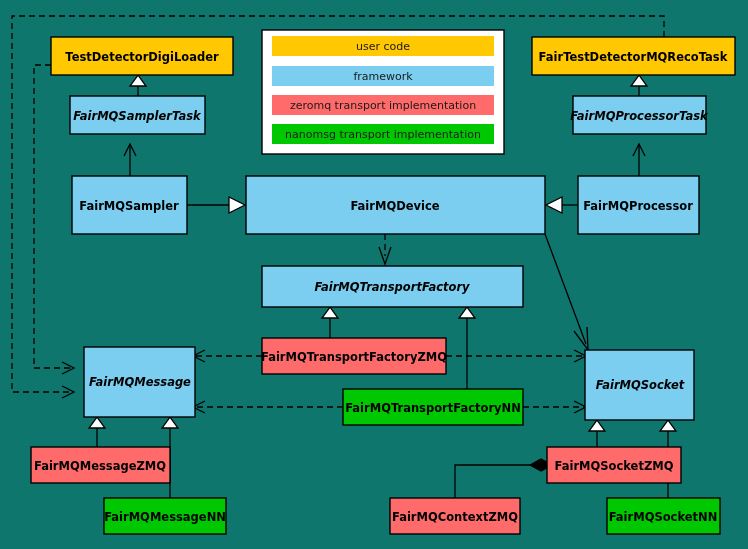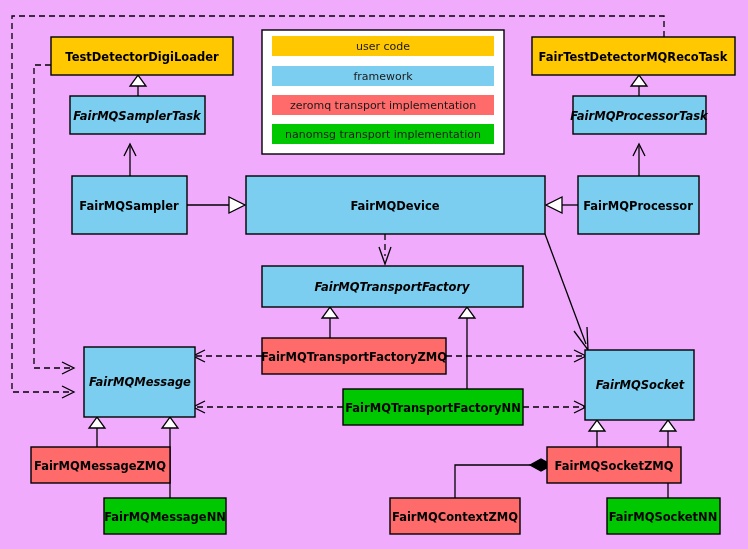--- a/index.html
+++ b/index.html
@@ -1,17 +1,17 @@
 <!DOCTYPE html>
 <html><head>
 <meta charset="utf-8">
 <style>
   html,body{margin:0;padding:0;background:#ffffff;}
   body{font-family:"DejaVu Sans","Liberation Sans",sans-serif;}
-  #stage{position:relative;width:748px;height:549px;background:#f0abfc;overflow:hidden;}
+  #stage{position:relative;width:748px;height:549px;background:#0f766e;overflow:hidden;}
   svg{display:block;}
   .node-rect{stroke:#000000;stroke-width:1.4;}
   .node-label{font-family:"DejaVu Sans","Liberation Sans",sans-serif;font-size:11.5px;font-weight:bold;fill:#000000;text-anchor:middle;dominant-baseline:middle;}
   .node-label.italic{font-style:italic;}
   .legend-label{font-family:"DejaVu Sans","Liberation Sans",sans-serif;font-size:11px;font-weight:normal;fill:#1a1a1a;text-anchor:middle;dominant-baseline:middle;}
   .legend-frame{fill:#ffffff;stroke:#000000;stroke-width:1.4;}
   .edge{fill:none;stroke:#000000;stroke-width:1.3;}
   .edge.dashed{stroke-dasharray:6 4;}
   .head-hollow{fill:#ffffff;stroke:#000000;stroke-width:1.3;}
   .head-open{fill:none;stroke:#000000;stroke-width:1.3;}

